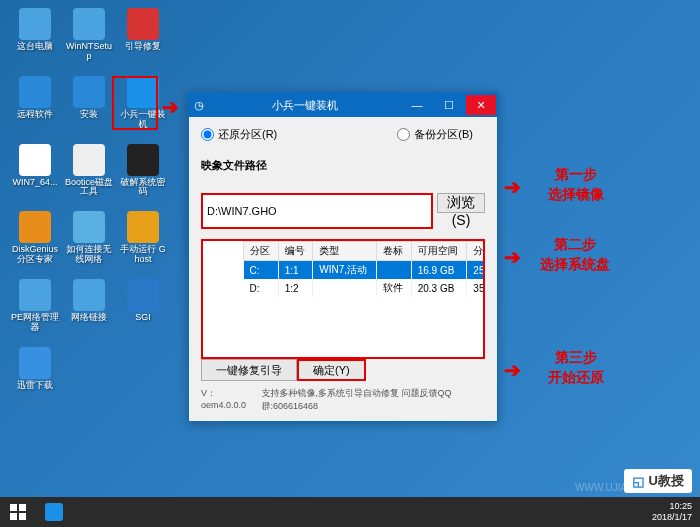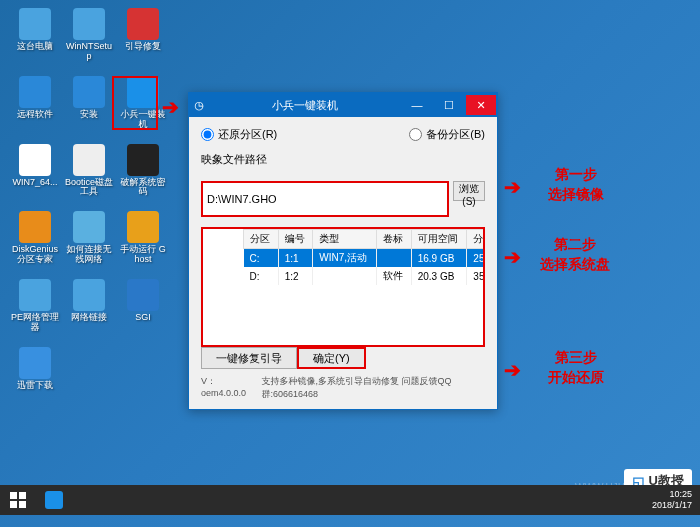--- a/index.html
+++ b/index.html
@@ -91,36 +91,36 @@
       width: 30px; height: 20px;
       display: flex; align-items: center; justify-content: center;
       font-size: 11px;
       margin: 2px 1px;
       cursor: pointer;
     }
     .tbtn.min { background: #0a6bc0; }
     .tbtn.max { background: #0a6bc0; }
     .tbtn.close { background: #e81123; }
     .window-body { padding: 10px 12px 8px; }
-    .radio-row { display: flex; gap: 64px; margin-bottom: 10px; font-size: 11px; justify-content: space-between; }
+    .radio-row { display: flex; gap: 120px; margin-bottom: 16px; font-size: 11px; }
     .radio-row label { display: flex; align-items: center; gap: 4px; cursor: pointer; }
-    .section-label { font-size: 11px; margin-bottom: 14px; }
+    .section-label { font-size: 11px; margin-bottom: 20px; font-weight: bold; }
     .path-row { display: flex; gap: 4px; margin-bottom: 10px; }
     .path-input {
       flex: 1; height: 20px;
       border: 2px solid #e30000;
       padding: 16px 4px;
       font-size: 11px;
       background: #fff;
     }
     .browse-btn {
-      width: 32px; height: 20px;
+      width: 48px; height: 20px;
       border: 1px solid #aaa;
       background: #e8e8e8;
-      font-size: 10px;
+      font-size: 14px;
       cursor: pointer;
     }
     .table-wrap {
       border: 2px solid #e30000;
       background: #fff;
       height: 120px;
       overflow: auto;
     }
     .ptable { width: 100%; border-collapse: collapse; font-size: 10px; margin-left: 40px; }
     .ptable th {
@@ -141,21 +141,21 @@
       border: 1px solid #aaa;
       background: #e8e8e8;
       font-size: 11px;
       cursor: pointer;
     }
     .action-btn.ok { border: 2px solid #e30000; }
     .version-row { font-size: 9px; color: #555; margin-top: 6px; display: flex; gap: 6px; }
     
     .taskbar {
       position: absolute;
-      bottom: 12px; left: 0;
+      bottom: 0; left: 0;
       width: 100%; height: 30px;
       background: #2b2b2b;
       display: flex;
       align-items: center;
     }
     .start-btn {
       width: 36px; height: 30px;
       display: flex; align-items: center; justify-content: center;
       cursor: pointer;
     }

